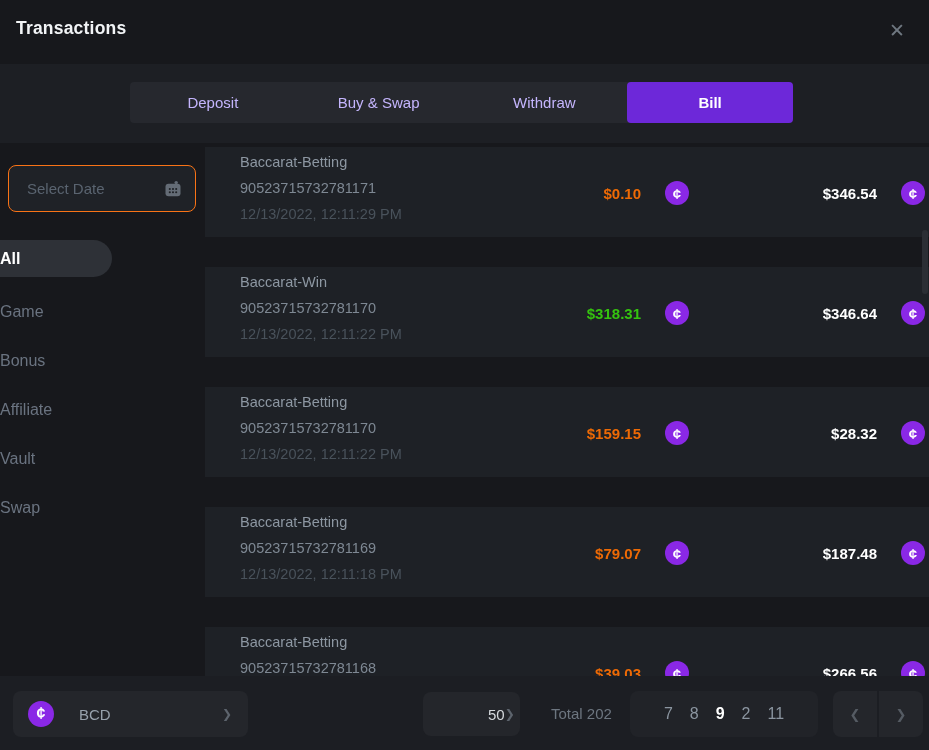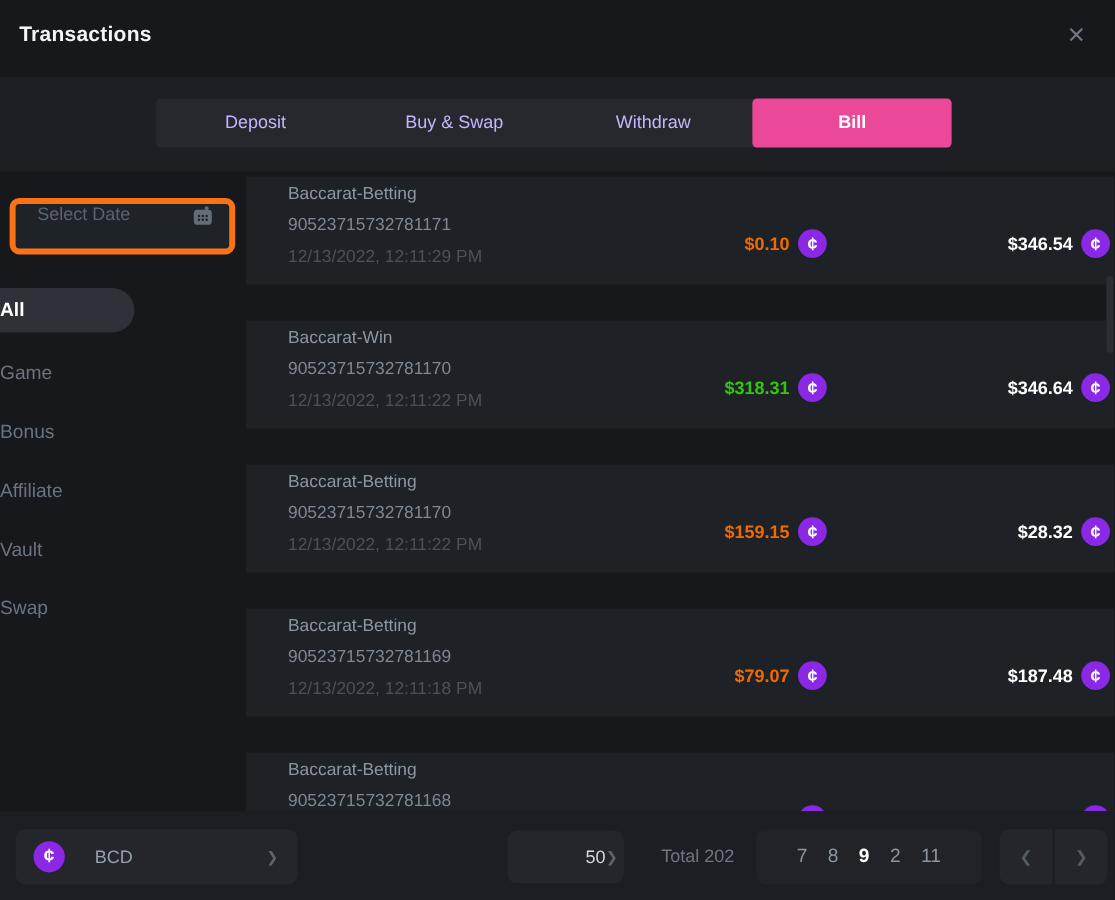--- a/index.html
+++ b/index.html
@@ -15,38 +15,38 @@
   .header{left:0;top:0;width:929px;height:64px;background:#17181c;}
   .title{left:16px;top:18px;font-size:17.5px;font-weight:700;color:#f2f4f6;letter-spacing:.2px;}
   .close{left:882px;top:15px;width:30px;height:30px;display:flex;align-items:center;justify-content:center;
          color:#6f7780;font-size:19px;cursor:pointer;}
 
   
   .tabs-band{left:0;top:64px;width:929px;height:79px;background:#1d1f24;}
   .tabs-strip{left:130px;top:18px;width:663px;height:41px;background:#26282e;border-radius:4px;display:flex;}
   .tab{flex:1;display:flex;align-items:center;justify-content:center;
        color:#c4b5fd;font-size:15px;cursor:pointer;border-radius:4px;}
-  .tab[data-active="true"]{background:#ec4899;color:#ffffff;font-weight:700;}
-
-  
-  .datebox{left:8px;top:165px;width:188px;height:47px;background:#1f2227;border:5px solid #f97316;
-           border-radius:8px;box-sizing:border-box;display:flex;align-items:flex-start;cursor:pointer;}
+  .tab[data-active="true"]{background:#6d28d9;color:#ffffff;font-weight:700;}
+
+  
+  .datebox{left:8px;top:165px;width:188px;height:47px;background:#1f2227;border:1px solid #f97316;
+           border-radius:8px;box-sizing:border-box;display:flex;align-items:center;cursor:pointer;}
   .datebox .ph{margin-left:18px;font-size:15px;color:#5a6470;flex:1;}
   .datebox .cal{margin-right:12px;display:flex;}
   .filter{left:0;width:112px;height:37px;display:flex;align-items:center;box-sizing:border-box;
           color:#6a7380;font-size:16px;border-radius:0 19px 19px 0;cursor:pointer;}
   .filter[data-active="true"]{background:#2e3137;color:#ffffff;font-weight:700;}
 
   
   .list{left:0;top:143px;width:929px;height:533px;overflow:hidden;}
   .row{position:absolute;left:205px;width:724px;height:90px;background:#1e2126;}
   .rname{position:absolute;left:35px;top:7px;font-size:14.5px;color:#8d97a2;}
   .rid{position:absolute;left:35px;top:33px;font-size:14.5px;color:#7e8893;}
   .rdate{position:absolute;left:35px;top:59px;font-size:14.5px;color:#49525b;}
-  .grp{position:absolute;top:44px;display:flex;align-items:center;gap:7px;}
+  .grp{position:absolute;top:34px;display:flex;align-items:center;gap:24px;}
   .grp .val{font-size:15px;font-weight:700;}
   .amt{right:240px;}
   .bal{right:4px;}
   .amt[data-tone="orange"] .val{color:#ee6a05;}
   .amt[data-tone="green"] .val{color:#35c40f;}
   .bal .val{color:#ffffff;}
   .coin{width:24px;height:24px;border-radius:50%;background:#8a28e6;color:#fff;
         display:flex;align-items:center;justify-content:center;font-size:15px;font-weight:700;}
   .scroll-thumb{left:922px;top:230px;width:6px;height:64px;border-radius:3px;background:#2b2e34;}
 

